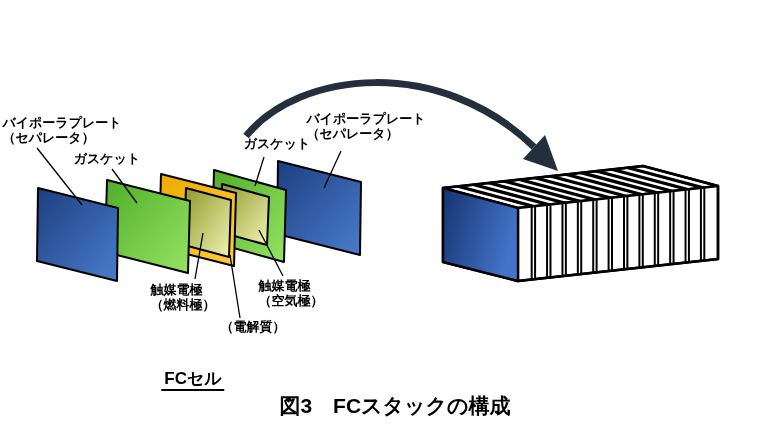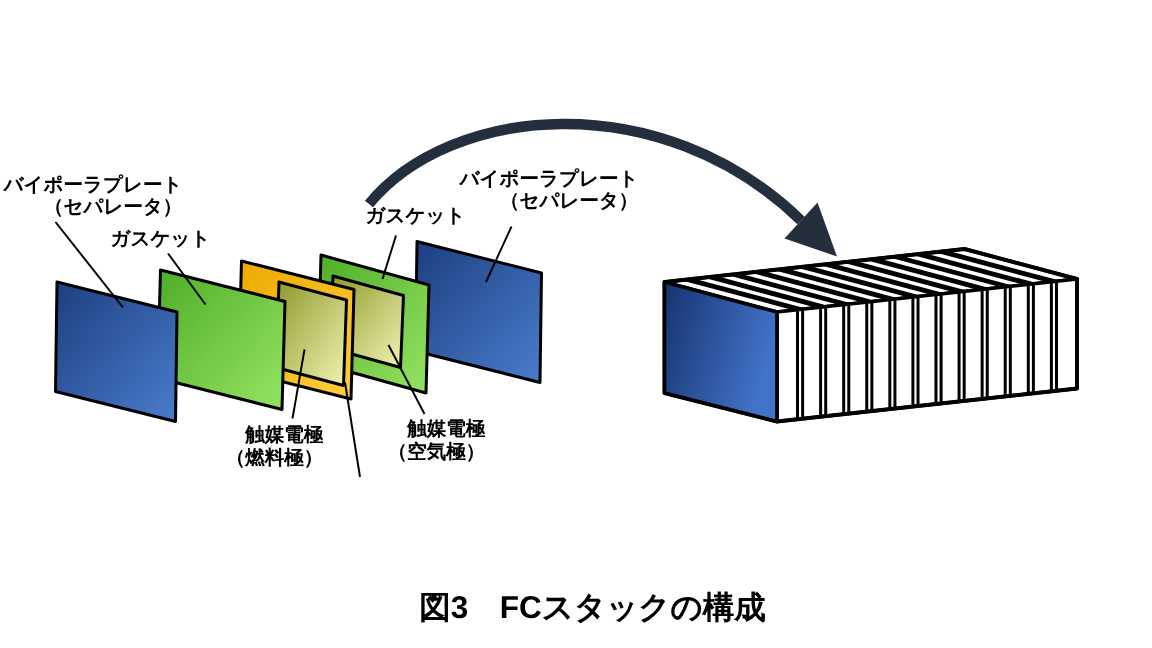--- a/index.html
+++ b/index.html
@@ -3,21 +3,21 @@
 <meta charset="utf-8">
 <style>
   html,body{margin:0;padding:0;background:#fff;}
   .stage{
     position:relative;width:768px;height:432px;background:#ffffff;
     font-family:"Liberation Sans","DejaVu Sans",sans-serif;overflow:hidden;
   }
   .stage svg{position:absolute;left:0;top:0;}
   .lbl{
     position:absolute;transform:translateX(-50%);
-    text-align:right;font-weight:bold;color:#000;
+    text-align:left;font-weight:bold;color:#000;
     font-size:13px;line-height:15px;white-space:nowrap;
   }
   .lbl span{display:block;}
   .cap{
     position:absolute;transform:translateX(-50%);
     font-weight:bold;color:#000;font-size:17px;line-height:19px;
     white-space:nowrap;border-bottom:2px solid #000;padding:0 3px 1px 3px;
   }
   .figcap{
     position:absolute;transform:translateX(-50%);
@@ -154,18 +154,20 @@
     <span>触媒電極</span>
     <span>（燃料極）</span>
   </div>
 
   <div class="lbl" style="left:291px;top:278px">
     <span>触媒電極</span>
     <span>（空気極）</span>
   </div>
 
   <div class="lbl" style="left:253px;top:319px">
+    <span>（電解質）</span>
   </div>
 
+  <div class="cap" style="left:193px;top:369px">FCセル</div>
 
 
   <div class="figcap" style="left:395px;top:394px">図3　FCスタックの構成</div>
 </div>
 
 </body></html>

